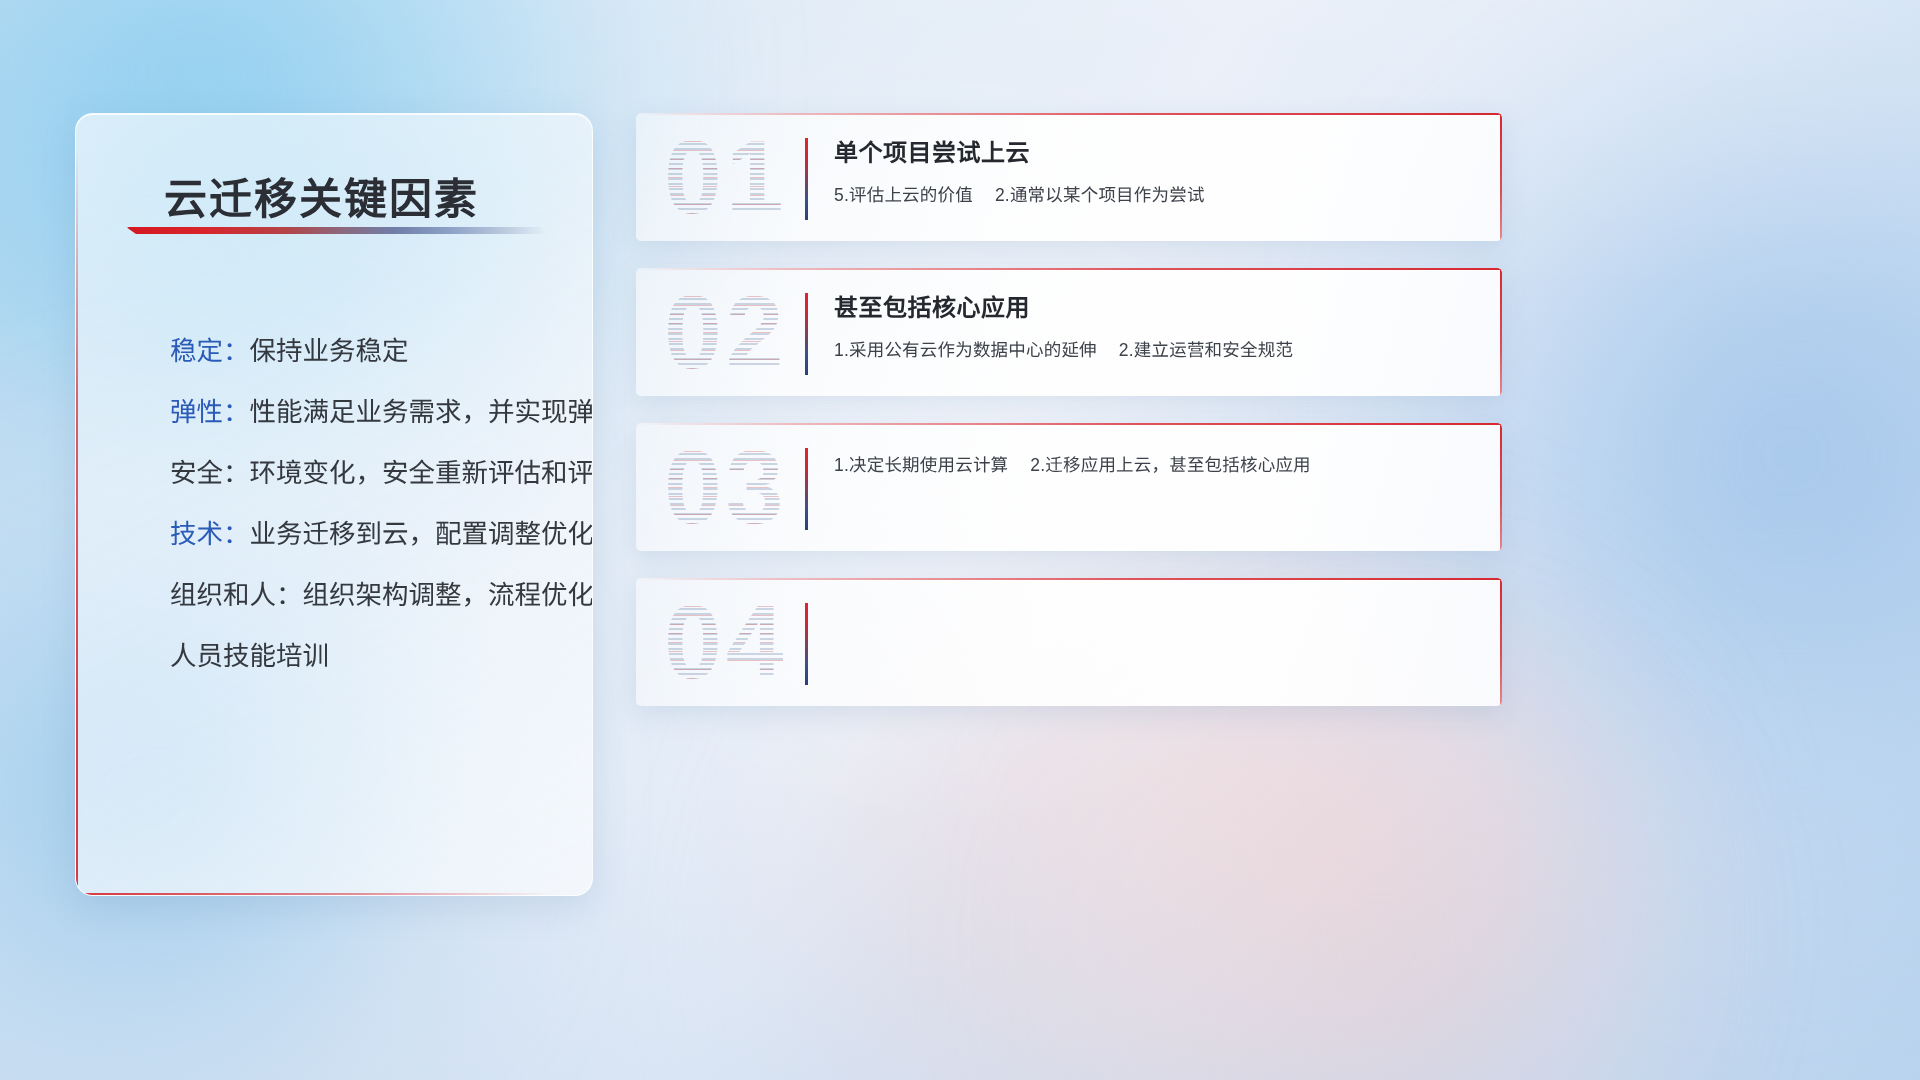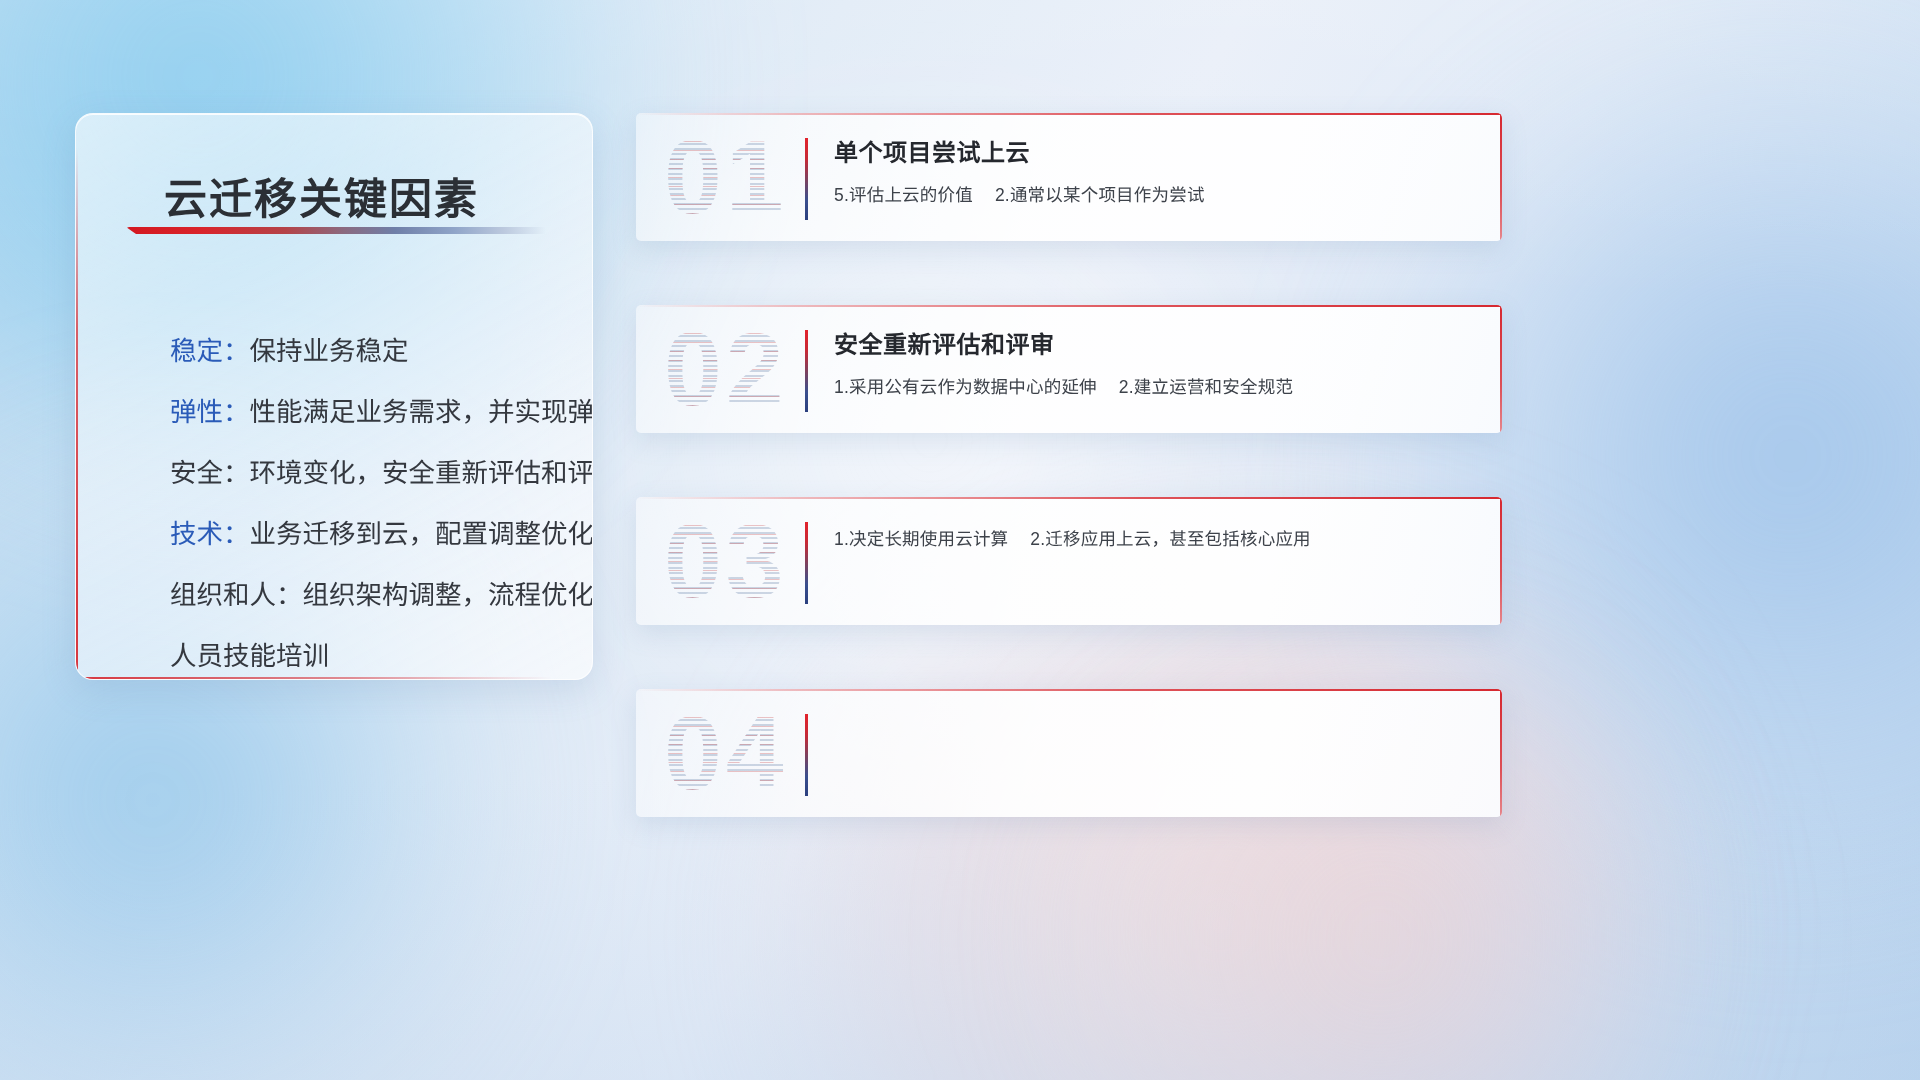--- a/index.html
+++ b/index.html
@@ -57,21 +57,21 @@
     position:absolute; inset:0;
     background:linear-gradient(180deg, rgba(255,255,255,.16) 0%, rgba(255,255,255,0) 28%, rgba(255,255,255,0) 72%, rgba(186,210,236,.32) 100%);
   }
 
   
   #stage{ position:absolute; inset:0; }
 
   
   #left-panel{
     position:absolute; left:75px; top:113px;
-    width:518px; height:567px;
+    width:518px; height:783px;
     border-radius:18px;
     background:linear-gradient(152deg,
         rgba(255,255,255,.62) 0%,
         rgba(255,255,255,.50) 30%,
         rgba(250,252,255,.56) 58%,
         rgba(255,255,255,.66) 100%);
     border:1px solid rgba(255,255,255,.78);
     box-shadow:0 10px 34px rgba(96,132,176,.18), inset 0 1px 0 rgba(255,255,255,.85);
     overflow:hidden;
   }
@@ -105,21 +105,21 @@
     font-size:26.5px; line-height:61px; white-space:nowrap; color:#34383f;
   }
   .factor-label{ font-weight:400; }
   .factor-label.blue{ color:#2a5bb8; }
   .factor-label.dark{ color:#34383f; }
   .factor-text{ color:#34383f; }
 
   
   #cards{ position:absolute; left:636px; top:113px; width:866px; }
   .step-card{
-    position:relative; width:866px; height:128px; margin-bottom:64px;
+    position:relative; width:866px; height:128px; margin-bottom:27px;
     border-radius:5px;
     background:linear-gradient(104deg,
        rgba(255,255,255,.46) 0%,
        rgba(255,255,255,.72) 20%,
        rgba(255,255,255,.93) 46%,
        rgba(255,255,255,.97) 72%,
        rgba(252,253,255,.92) 100%);
     box-shadow:0 8px 26px rgba(98,134,178,.17);
     overflow:hidden;
   }
@@ -237,21 +237,21 @@
           <span>5.评估上云的价值</span><span class="desc-gap"></span><span>2.通常以某个项目作为尝试</span>
         </div>
       </div>
     </article>
 
     <article class="step-card">
       <div class="ghost-number">02</div>
       <div class="ghost-number-tint">02</div>
       <div class="divider-bar"></div>
       <div class="card-body">
-        <div class="card-title">安全重新评估和评审</div>
+        <div class="card-title">甚至包括核心应用</div>
         <div class="card-desc">
           <span>1.采用公有云作为数据中心的延伸</span><span class="desc-gap"></span><span>2.建立运营和安全规范</span>
         </div>
       </div>
     </article>
 
     <article class="step-card">
       <div class="ghost-number">03</div>
       <div class="ghost-number-tint">03</div>
       <div class="divider-bar"></div>

